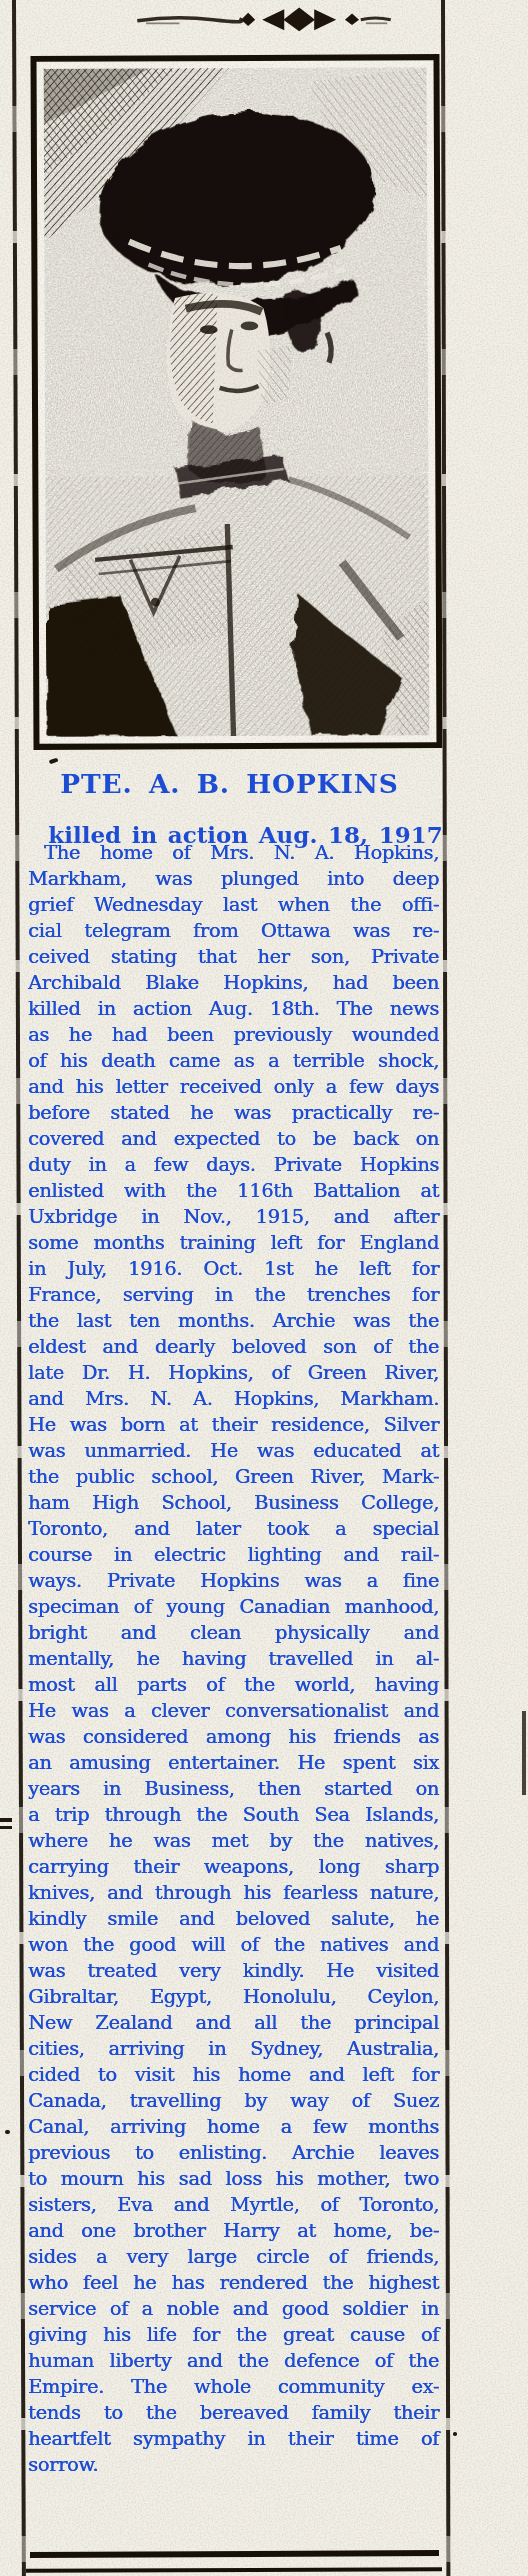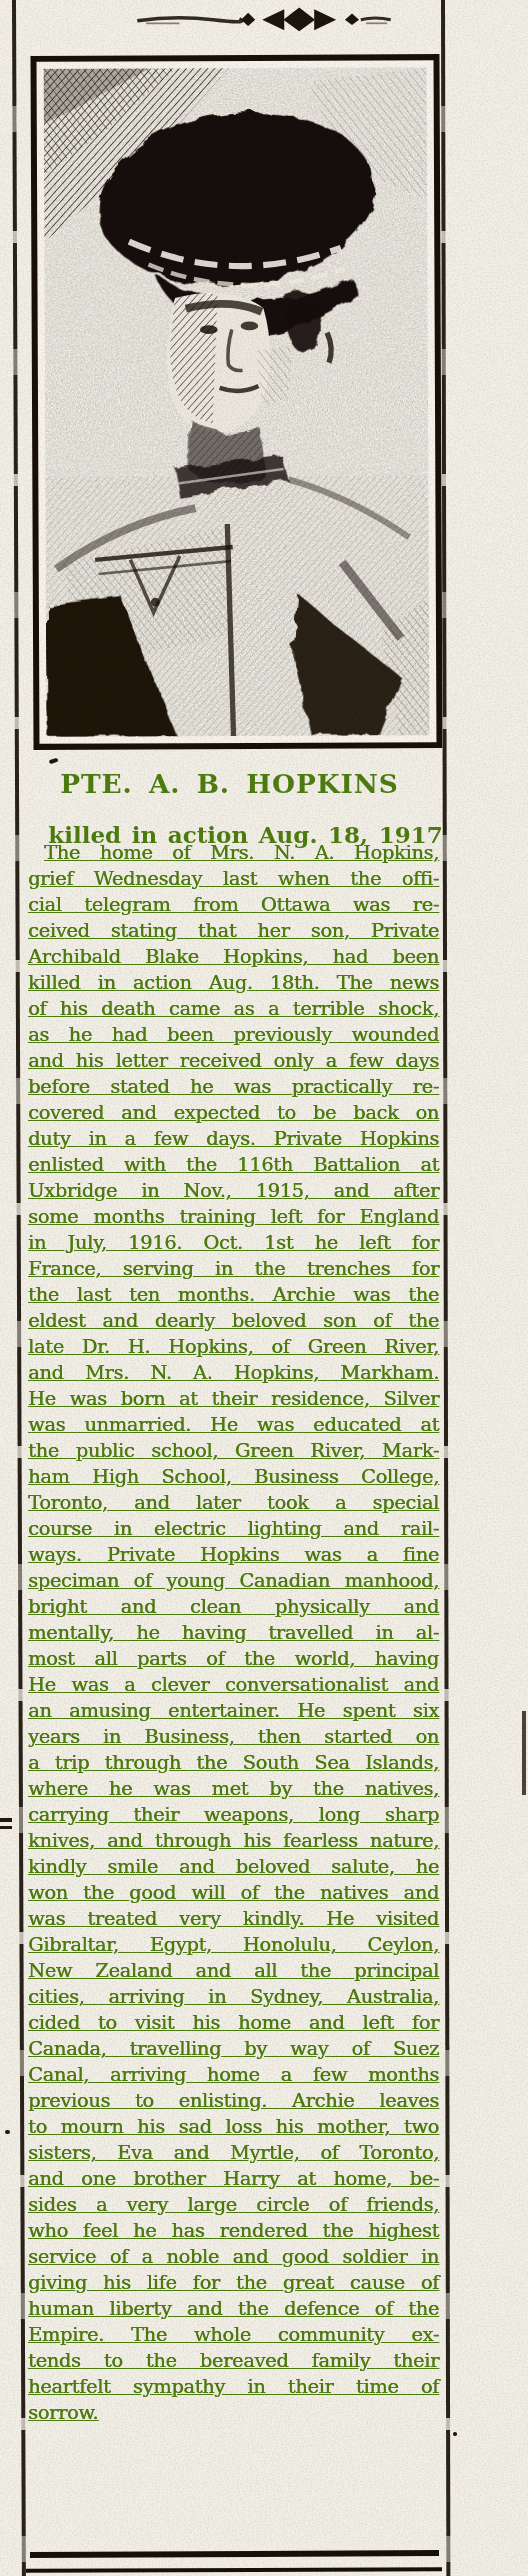--- a/index.html
+++ b/index.html
@@ -1,18 +1,18 @@
 <!DOCTYPE html>
 <html style="font-size:14px"><head>
 <meta charset="utf-8">
 <style>
   html,body{margin:0;padding:0;background:#dedad0;}
   .page{
     position:relative;width:529px;height:2576px;overflow:hidden;
-    background:#f2efe7;color:#4d7c0f;
+    background:#f2efe7;color:#1d4ed8;
     font-family:"DejaVu Serif","Liberation Serif",serif;
   }
   
   .rule{position:absolute;top:0;height:2576px;width:3.5px;
     background:repeating-linear-gradient(180deg,
       rgba(24,17,9,.92) 0 106px, rgba(24,17,9,.5) 106px 132px,
       rgba(24,17,9,.92) 132px 231px, rgba(24,17,9,.22) 231px 243px);}
   .rule-left{left:11.5px;transform:rotate(-0.22deg);transform-origin:top left;}
   .rule-right{left:441px;transform:rotate(-0.12deg);transform-origin:top left;}
   .ornament{position:absolute;left:132px;top:1.8px;width:264px;height:32px;}
@@ -26,21 +26,21 @@
     position:absolute;left:25px;top:768px;width:409px;margin:0;
     text-align:center;font-size:26.4px;font-weight:bold;
     letter-spacing:0.9px;word-spacing:6.2px;
   }
   .subheadline{
     position:absolute;left:25px;top:805px;width:409px;margin:16px;
     text-align:center;font-size:23px;font-weight:bold;word-spacing:2.6px;
   }
   .body{
     position:absolute;left:28px;top:840px;width:411px;
-    font-size:19.4px;line-height:26px;letter-spacing:-0.3px;text-decoration:underline;
+    font-size:19.4px;line-height:26px;letter-spacing:-0.3px;
   }
   .bodyline{
     height:26px;text-align:justify;text-align-last:justify;
     text-shadow:0.4px 0 0 currentColor;white-space:nowrap;
   }
   .bodyline:first-of-type{text-indent:16px;}
   .bodyline:last-of-type{text-align-last:left;}
   .bottom-rule{position:absolute;background:#171007;}
   .bottom-rule.r1{left:30px;top:2551px;width:409px;height:6.2px;transform:rotate(-0.25deg);}
   .bottom-rule.r2{left:26.4px;top:2568px;width:416px;height:4.4px;transform:rotate(-0.2deg);}
@@ -139,35 +139,36 @@
     </svg>
   </figure>
 
   <h1 class="headline">PTE. A. B. HOPKINS</h1>
   <h2 class="subheadline">killed in action Aug. 18, 1917</h2>
 
   <div class="body">
 
       <div class="bodyline">The home of Mrs. N. A. Hopkins,</div>
 
+      <div class="bodyline">Markham, was plunged into deep</div>
 
       <div class="bodyline">grief Wednesday last when the offi-</div>
 
       <div class="bodyline">cial telegram from Ottawa was re-</div>
 
       <div class="bodyline">ceived stating that her son, Private</div>
 
       <div class="bodyline">Archibald Blake Hopkins, had been</div>
 
       <div class="bodyline">killed in action Aug. 18th. The news</div>
 
+      <div class="bodyline">as he had been previously wounded</div>
+
       <div class="bodyline">of his death came as a terrible shock,</div>
 
-      <div class="bodyline">as he had been previously wounded</div>
-
       <div class="bodyline">and his letter received only a few days</div>
 
       <div class="bodyline">before stated he was practically re-</div>
 
       <div class="bodyline">covered and expected to be back on</div>
 
       <div class="bodyline">duty in a few days. Private Hopkins</div>
 
       <div class="bodyline">enlisted with the 116th Battalion at</div>
 
@@ -206,20 +207,21 @@
 
       <div class="bodyline">bright and clean physically and</div>
 
       <div class="bodyline">mentally, he having travelled in al-</div>
 
       <div class="bodyline">most all parts of the world, having</div>
 
 
       <div class="bodyline">He was a clever conversationalist and</div>
 
+      <div class="bodyline">was considered among his friends as</div>
 
       <div class="bodyline">an amusing entertainer. He spent six</div>
 
       <div class="bodyline">years in Business, then started on</div>
 
       <div class="bodyline">a trip through the South Sea Islands,</div>
 
       <div class="bodyline">where he was met by the natives,</div>
 
       <div class="bodyline">carrying their weapons, long sharp</div>

